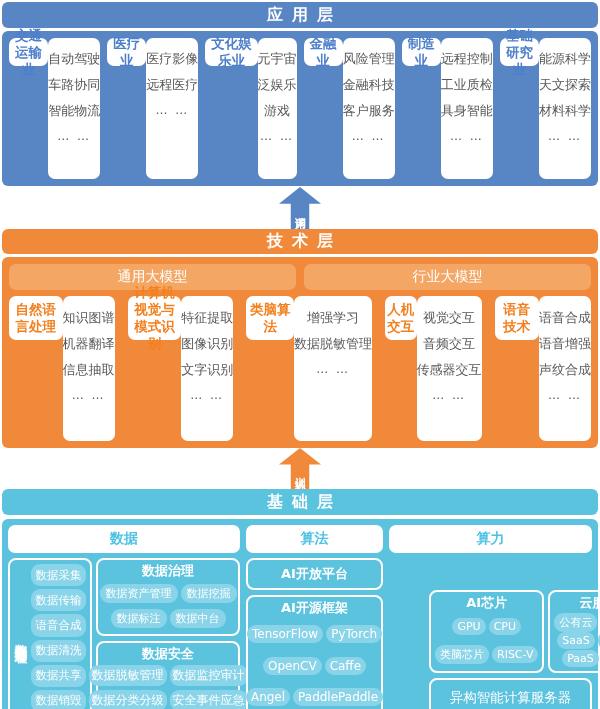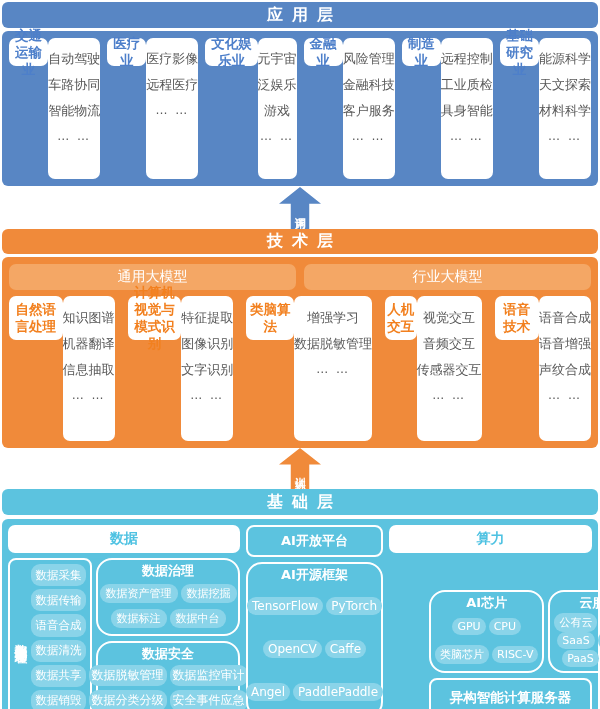--- a/index.html
+++ b/index.html
@@ -59,21 +59,21 @@
   .bcol{display:flex;flex-direction:column;min-width:0;}
   .bcol-data{width:232px;flex:0 0 auto;}
   .bcol-algo{width:137px;flex:0 0 auto;}
   .bcol-power{flex:1;gap:32px;}
   .bcol-head{height:28px;background:#fff;border-radius:7px;margin-bottom:5px;display:flex;
              align-items:center;justify-content:center;color:var(--cyan-text);
              font-size:14px;font-weight:bold;flex:0 0 auto;}
   .bcol-content{flex:1;display:flex;min-height:0;}
 
   .obox{border:2px solid #fff;border-radius:8px;display:flex;}
-  .info-box{flex-direction:column;padding:1px 4px 3px;flex:1;min-height:0;border-radius:16px;}
+  .info-box{flex-direction:column;padding:1px 4px 3px;flex:1;min-height:0;}
   .obox-title{text-align:center;color:#fff;font-weight:bold;font-size:13px;line-height:20px;
               flex:0 0 auto;}
   .pill{display:inline-flex;align-items:center;justify-content:center;background:var(--cyan-light);
         color:#fff;border-radius:9px;white-space:nowrap;}
   .pill-row{display:flex;gap:3px;justify-content:center;align-items:center;flex:1;min-height:0;}
   .pill-row .pill{font-size:11px;padding:2px 6px;}
   .pill-tiny .pill{font-size:12px;padding:2px 3px;letter-spacing:0;}
 
   .data-content{gap:4px;}
   .lifecycle-box{width:84px;padding:4px 4px;gap:3px;flex:0 0 auto;}
@@ -87,21 +87,21 @@
   .algo-content{flex-direction:column;gap:5px;}
   .platform-box{height:32px;align-items:center;justify-content:center;flex:0 0 auto;}
   .framework-box .pill{font-size:12px;padding:2px 5px;}
 
   .power-content{flex-direction:column;padding-left:40px;}
   .power-top{display:flex;gap:4px;flex:1;min-height:0;}
   .chips-box{flex:1.08;}
   .cloud-box{flex:1;}
   .chips-box .pill,.cloud-box .pill{font-size:11px;padding:2px 5px;}
   .server-box{height:40px;margin-top:5px;align-items:center;justify-content:center;flex:0 0 auto;}
-  .server-title{color:#fff;font-weight:bold;font-size:13.5px;}
+  .server-title{color:#fff;font-weight:normal;font-size:13.5px;}
 </style>
 </head>
 <body>
 
 <div class="page">
 
   <div class="bar bar-app">
     <span>应用层</span>
   </div>
   <div class="panel panel-app">
@@ -283,20 +283,21 @@
             <div class="pill-row pill-tiny">
               <span class="pill">数据分类分级</span>
               <span class="pill">安全事件应急</span>
             </div>
           </div>
         </div>
       </div>
     </div>
 
     <div class="bcol bcol-algo">
+      <div class="bcol-head">算法</div>
       <div class="bcol-content algo-content">
         <div class="obox platform-box">
           <span class="obox-title">AI开放平台</span>
         </div>
         <div class="obox info-box framework-box">
           <div class="obox-title">AI开源框架</div>
           <div class="pill-row">
             <span class="pill">TensorFlow</span>
             <span class="pill">PyTorch</span>
           </div>

